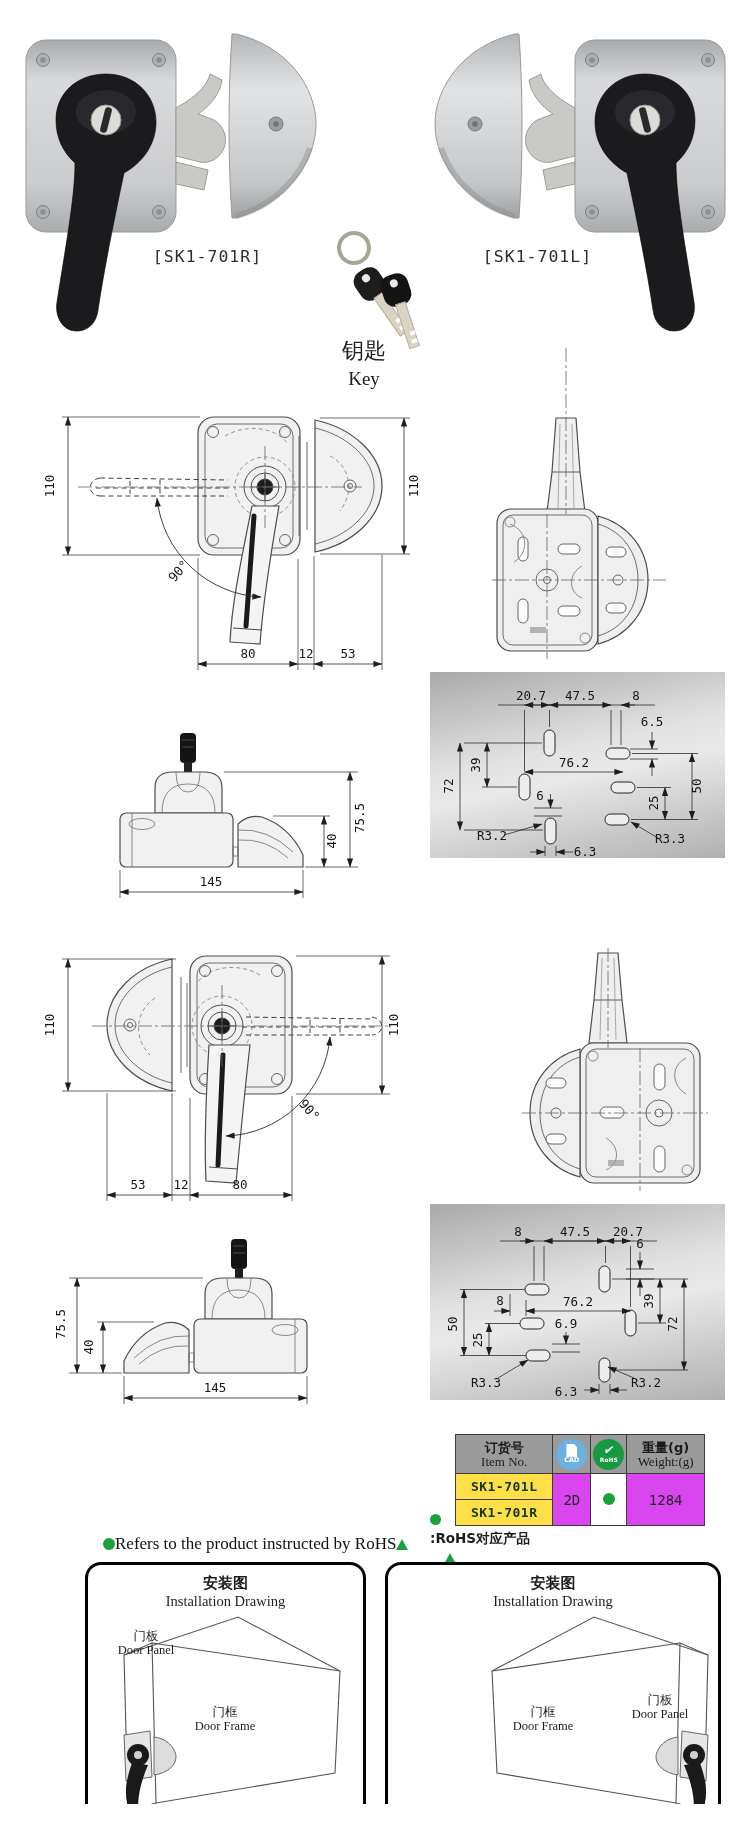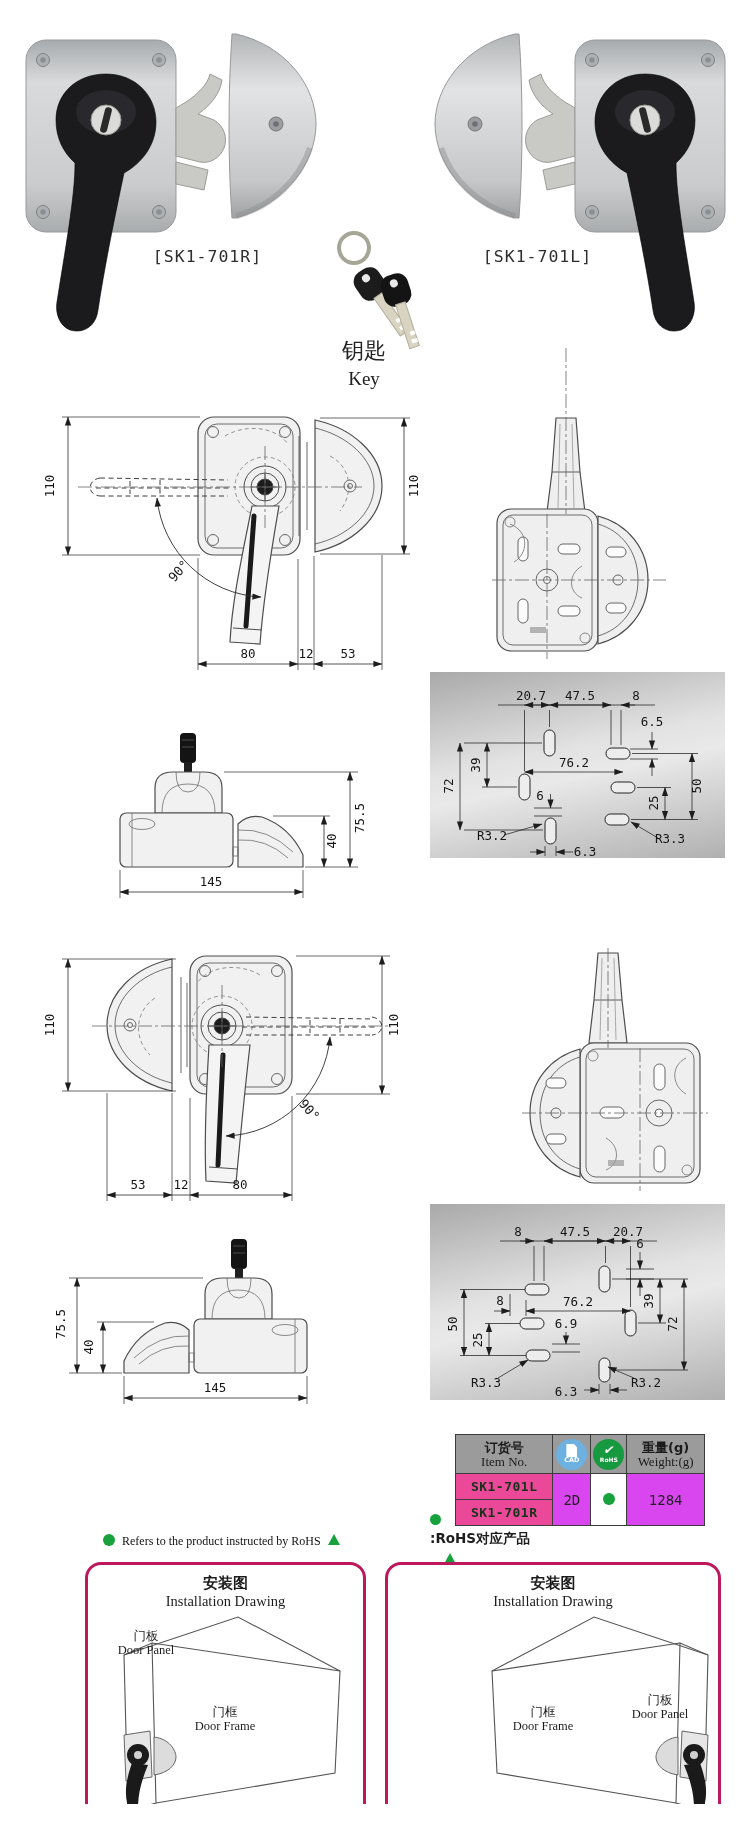--- a/index.html
+++ b/index.html
@@ -13,40 +13,40 @@
   .keycn{position:absolute;left:309px;top:336px;width:110px;text-align:center;font-size:22px;color:#222;}
   .keyen{position:absolute;left:309px;top:360px;width:110px;text-align:center;
          font-family:"Liberation Serif",serif;font-size:19px;color:#222;margin-top:8px;}
   .holesbg{position:absolute;background:linear-gradient(168deg,#a9a9a9,#e2e2e2 42%,#e9e9e9 55%,#b0b0b0);}
   
   table.spec{position:absolute;left:455px;top:1434px;width:250px;border-collapse:collapse;}
   table.spec th,table.spec td{border:1.6px solid #3c3c3c;padding:0;text-align:center;vertical-align:middle;}
   table.spec tr.hd th{background:#9b9b9b;height:38px;margin-left:36px;}
   table.spec .cn{font-size:13px;color:#1b1b1b;font-weight:bold;line-height:15px;}
   table.spec .en{font-family:"Liberation Serif",serif;font-size:13px;font-weight:normal;color:#1b1b1b;line-height:14px;}
-  table.spec td.green{background:#ec4899;height:25px;font-family:"DejaVu Sans Mono",monospace;
+  table.spec td.green{background:#fde047;height:25px;font-family:"DejaVu Sans Mono",monospace;
                       font-size:13px;font-weight:bold;color:#153319;letter-spacing:.5px;}
   table.spec td.val{background:#d946ef;font-family:"DejaVu Sans Mono",monospace;font-size:14px;color:#222;}
   .dot{display:inline-block;width:12px;height:12px;border-radius:50%;background:#17a23c;}
   .tri{display:inline-block;width:0;height:0;border-left:6px solid transparent;
        border-right:6px solid transparent;border-bottom:11px solid #17a23c;}
   .cicon{width:31px;height:31px;border-radius:50%;background:#6db1e1;margin:0 auto;
          display:flex;flex-direction:column;align-items:center;justify-content:center;}
   .cicon .pg{width:11px;height:13px;background:#fff;clip-path:polygon(0 0,70% 0,100% 28%,100% 100%,0 100%);}
   .cicon .t{font-size:6.5px;font-weight:bold;color:#fff;line-height:7px;}
   .ricon{width:31px;height:31px;border-radius:50%;background:#17993f;margin:0 auto;
          display:flex;flex-direction:column;align-items:center;justify-content:center;}
   .ricon .chk{color:#fff;font-size:12px;line-height:11px;font-weight:bold;transform:skewX(-12deg);}
   .ricon .t{font-size:6px;font-weight:bold;color:#fff;line-height:7px;}
   .lg1{position:absolute;left:430px;top:1514px;width:305px;display:flex;gap:5px;
        justify-content:flex-end;font-size:13.5px;font-weight:bold;color:#1d1d1d;flex-direction:column;}
   .lg1 .dot{width:11px;height:11px;}
-  .lg2{position:absolute;left:103px;top:1534px;width:645px;display:flex;gap:7px;align-items:flex-start;
-       font-family:"Liberation Serif",serif;font-size:12px;color:#111;}
-  .ibox{position:absolute;border:3px solid #be185d;border-radius:16px;background:#fff;}
+  .lg2{position:absolute;left:103px;top:1534px;width:645px;display:flex;align-items:center;
+       font-family:"Liberation Serif",serif;font-size:17px;color:#111;}
+  .ibox{position:absolute;border:3px solid #000000;border-radius:16px;background:#fff;}
   .ititle-cn{position:relative;text-align:center;margin-top:9px;font-size:15px;font-weight:bold;color:#1c1c1c;z-index:2;}
   .ititle-en{position:relative;text-align:center;font-family:"Liberation Serif",serif;font-size:14.5px;color:#1c1c1c;z-index:2;}
   .ilab{position:absolute;text-align:center;font-size:12.5px;color:#1c1c1c;line-height:14px;z-index:2;}
   .ilab .en{font-family:"Liberation Serif",serif;font-size:12.5px;}
 </style>
 </head>
 <body>
 
 <div class="page">
 

